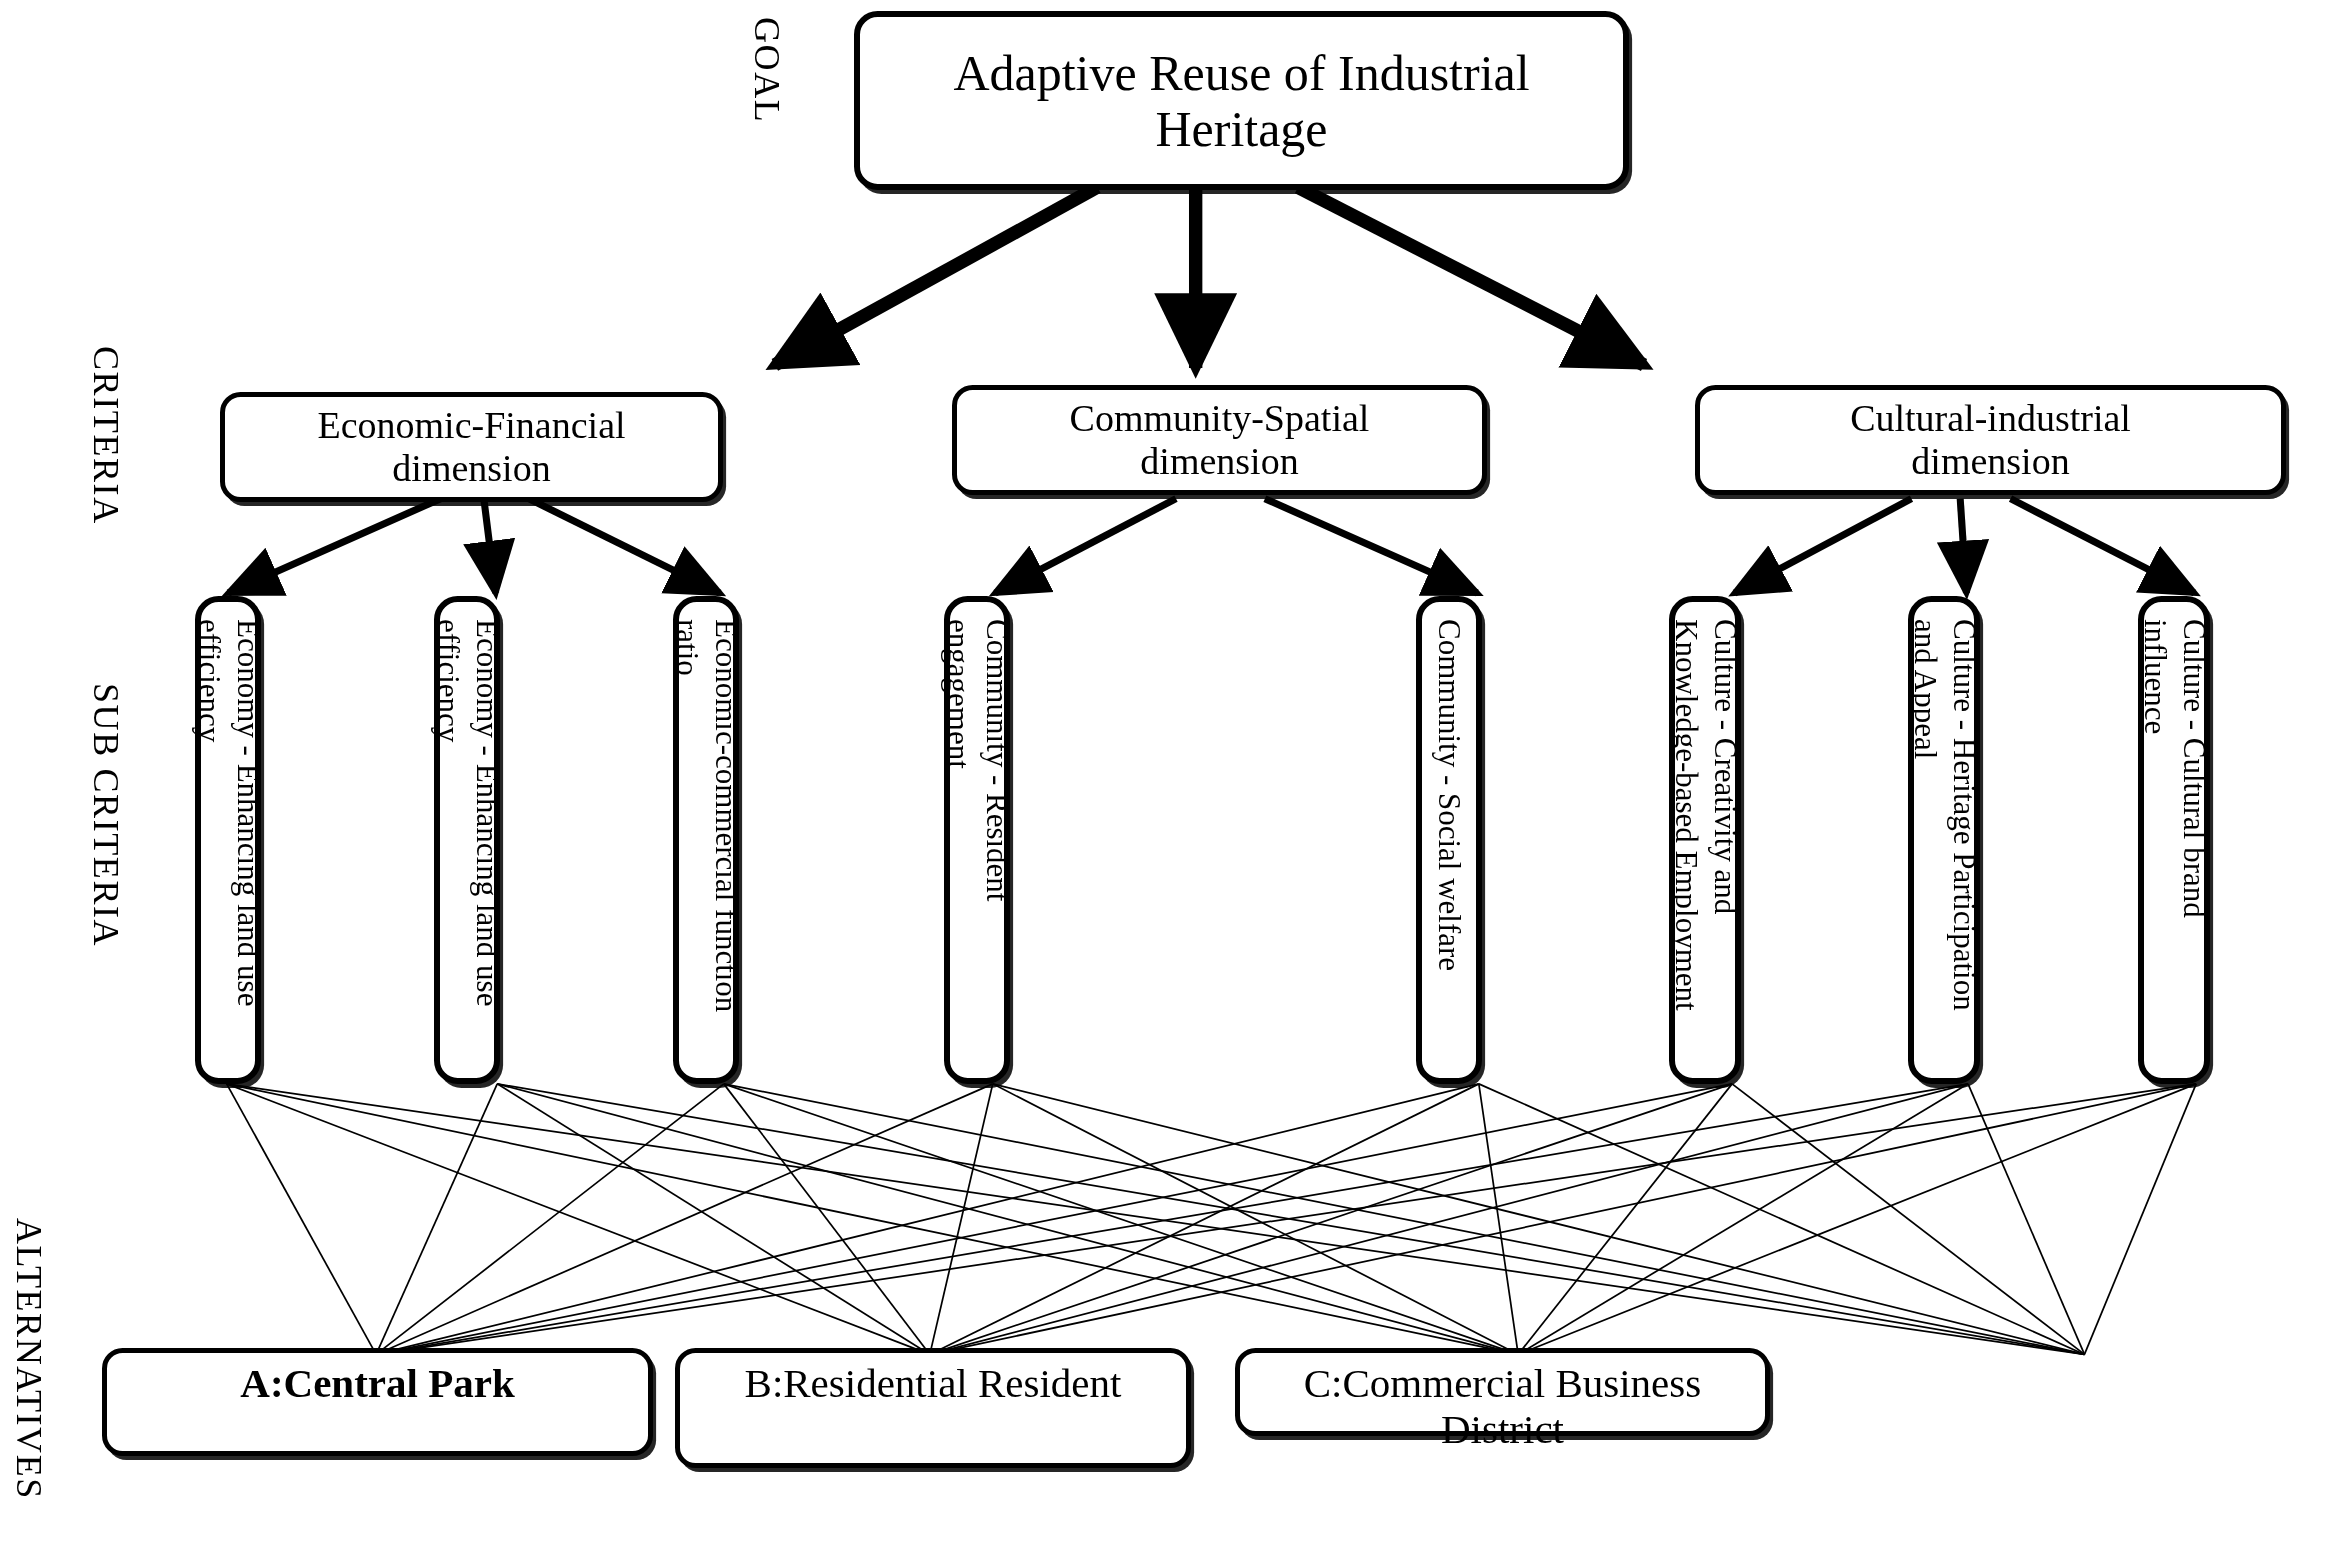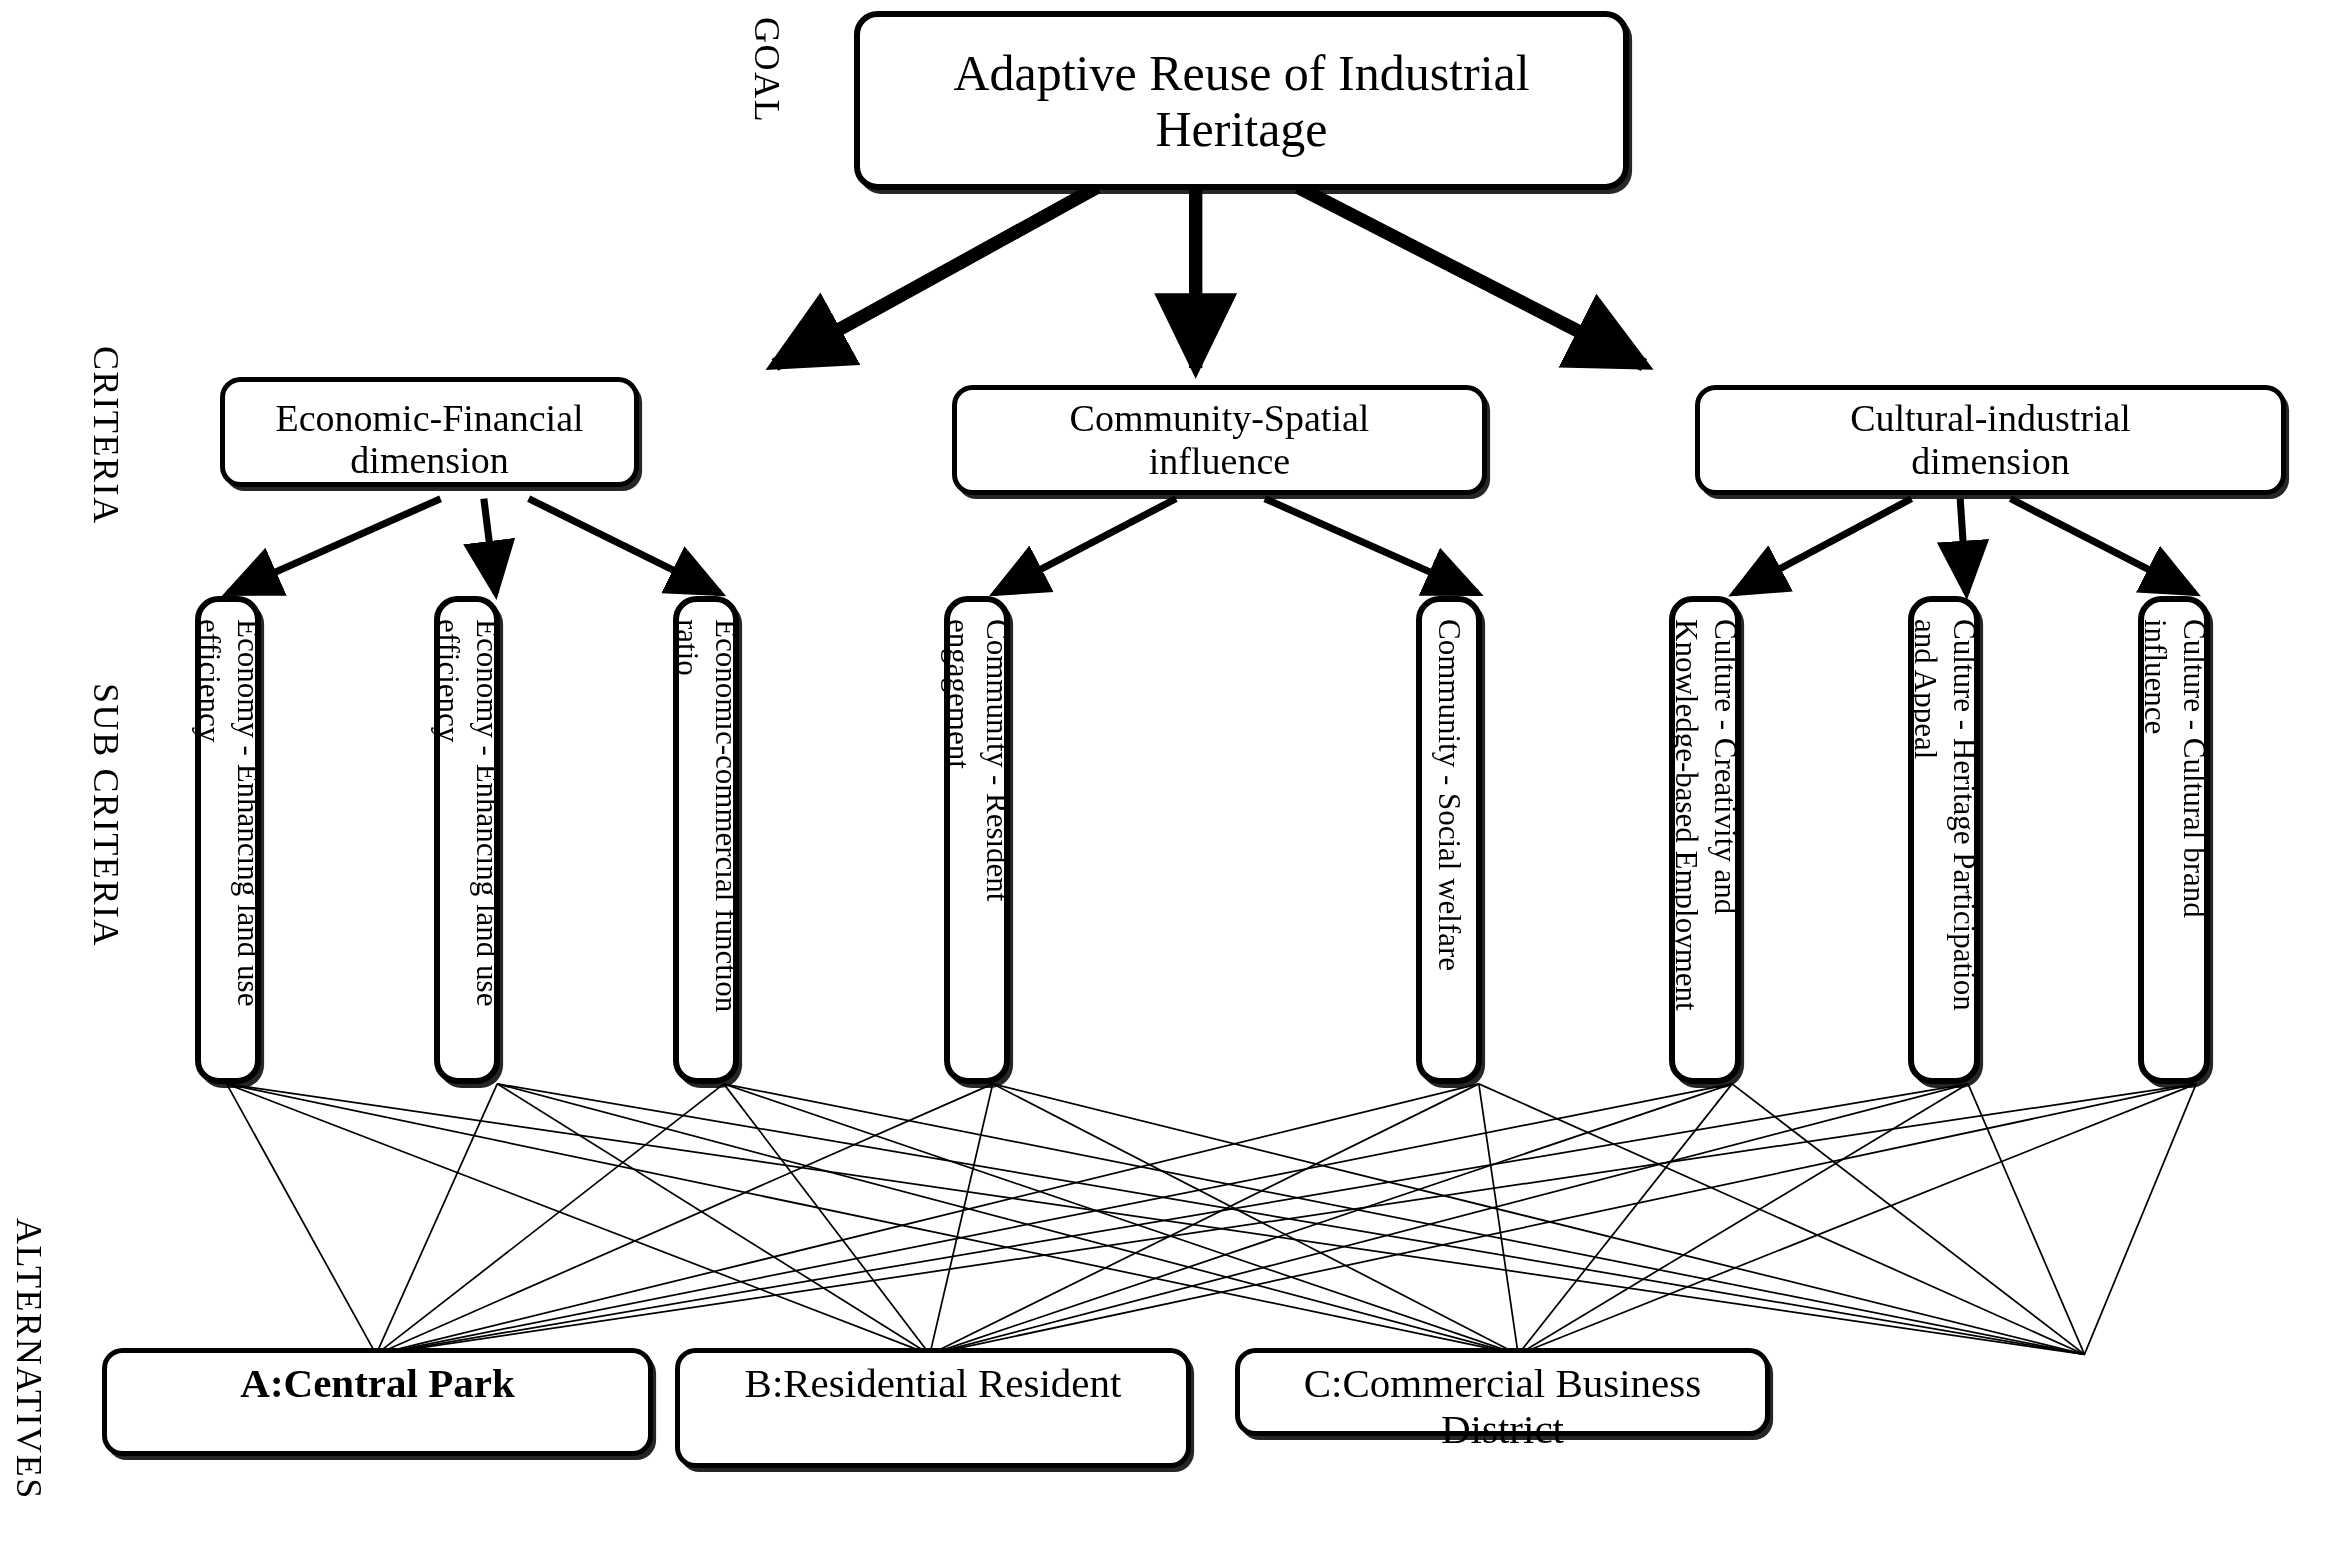--- a/index.html
+++ b/index.html
@@ -192,27 +192,27 @@
       <line x1="2492" y1="634" x2="2500" y2="754"></line>
       <line x1="2556" y1="634" x2="2790" y2="754"></line>
     </g>
   </svg>
 
   <div class="node goal" style="left:854px; top:11px; width:775px; height:179px;">
     <span class="node-text">Adaptive Reuse of Industrial
 Heritage</span>
   </div>
 
-  <div class="node criteria" style="left:220px; top:377px; width:419px; height:110px;align-items:flex-end;">
+  <div class="node criteria" style="left:220px; top:392px; width:503px; height:110px;">
     <span class="node-text">Economic-Financial
 dimension</span>
   </div>
   <div class="node criteria" style="left:952px; top:385px; width:535px; height:110px;">
     <span class="node-text">Community-Spatial
-influence</span>
+dimension</span>
   </div>
   <div class="node criteria" style="left:1695px; top:385px; width:591px; height:110px;">
     <span class="node-text">Cultural-industrial
 dimension</span>
   </div>
 
   <div class="node subcriteria" style="left:195px; top:596px; width:66px; height:488px;">
     <span class="node-text">Economy - Enhancing land use
 efficiency</span>
   </div>

